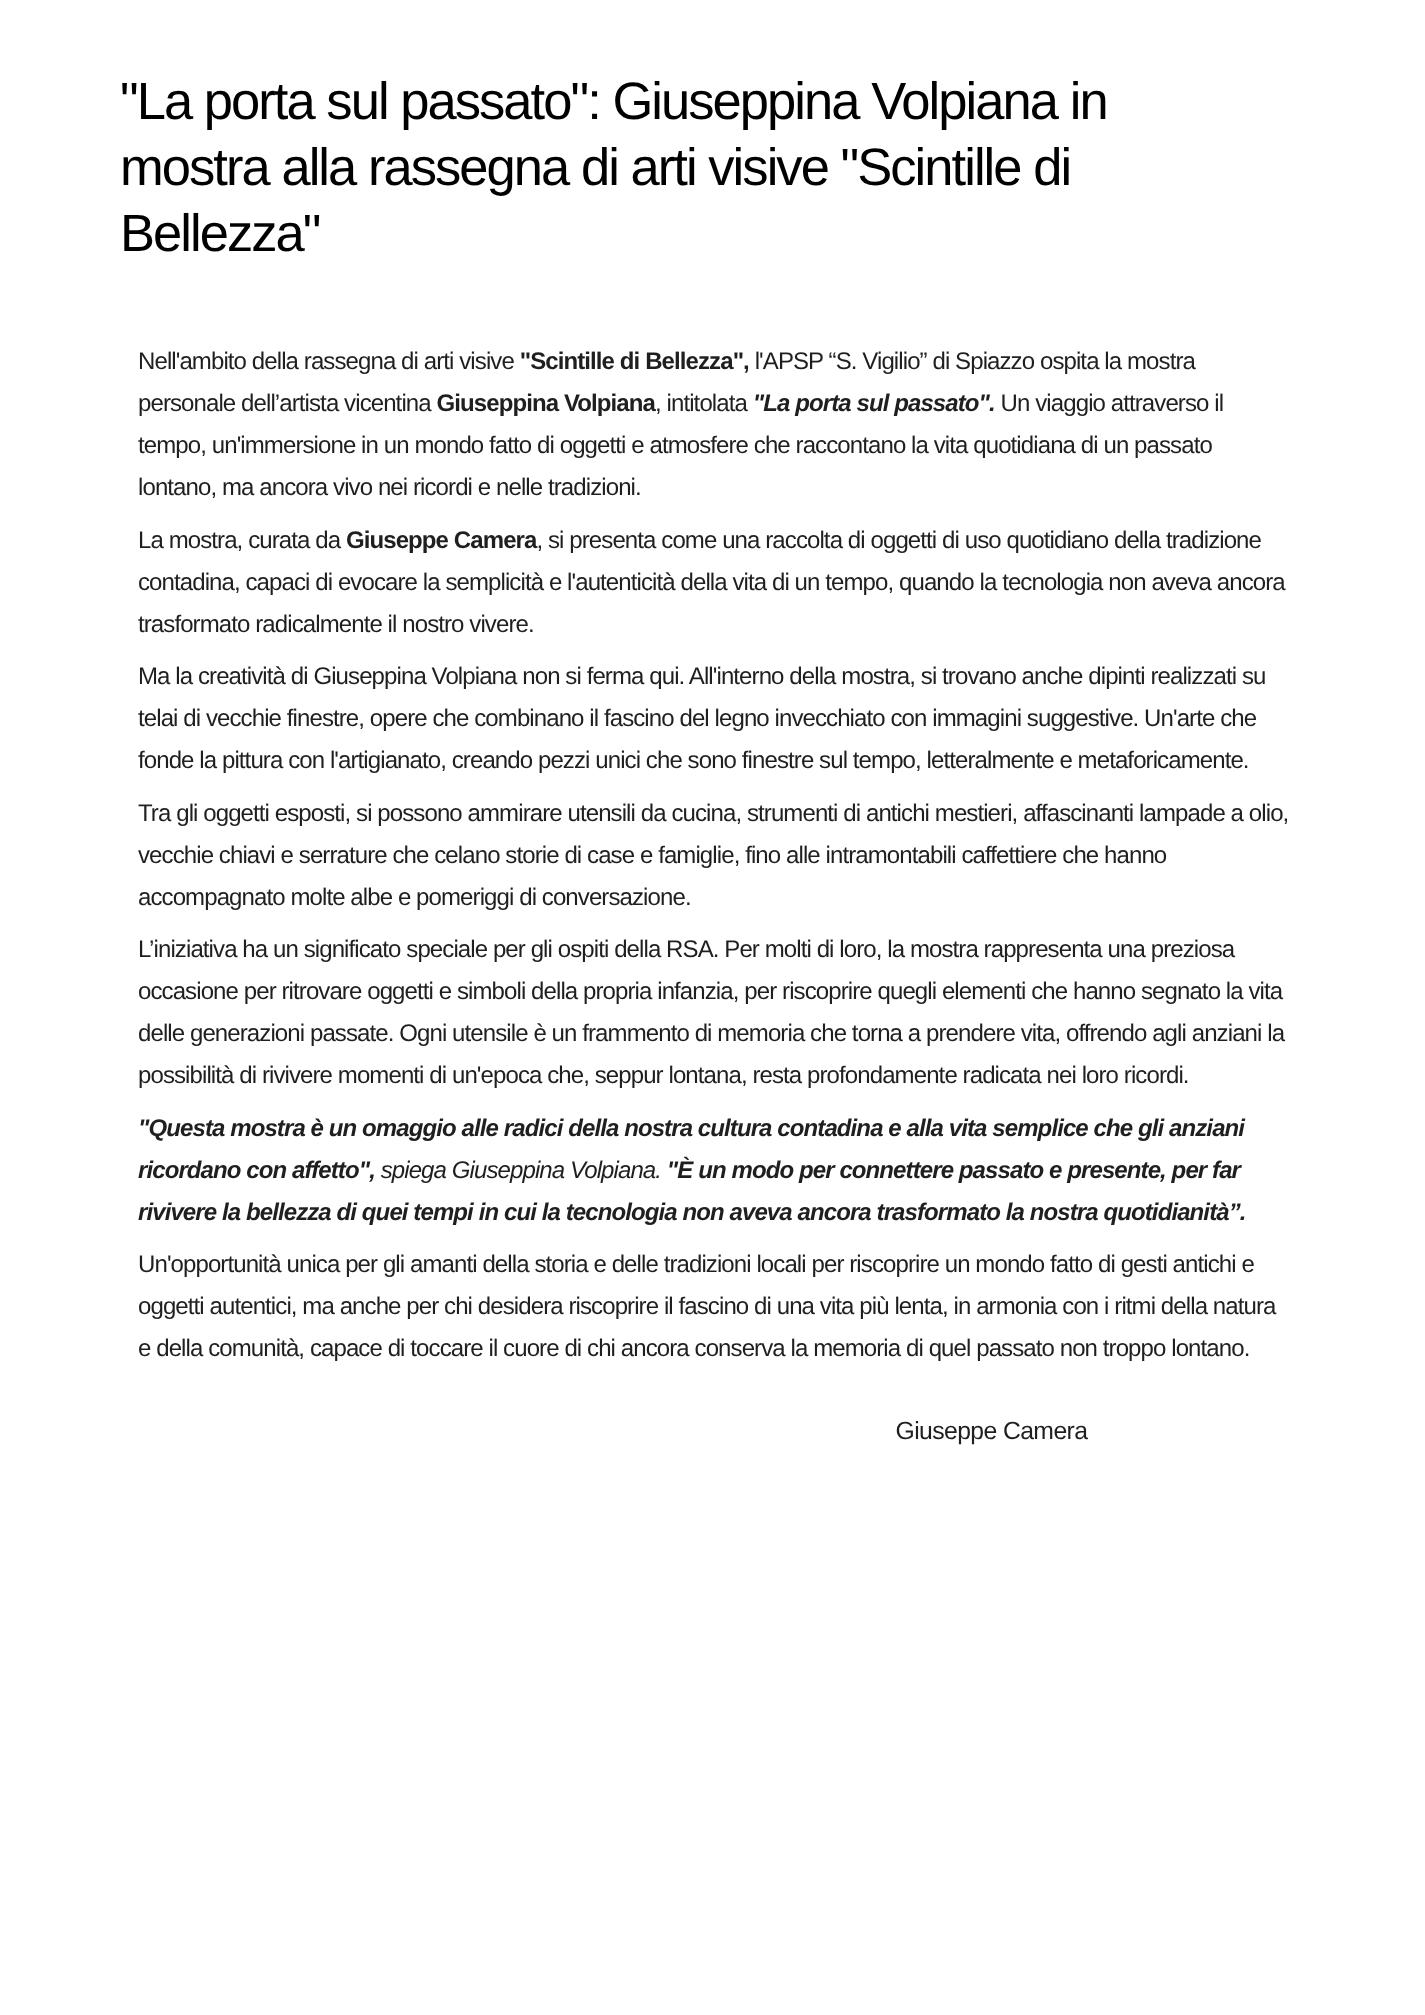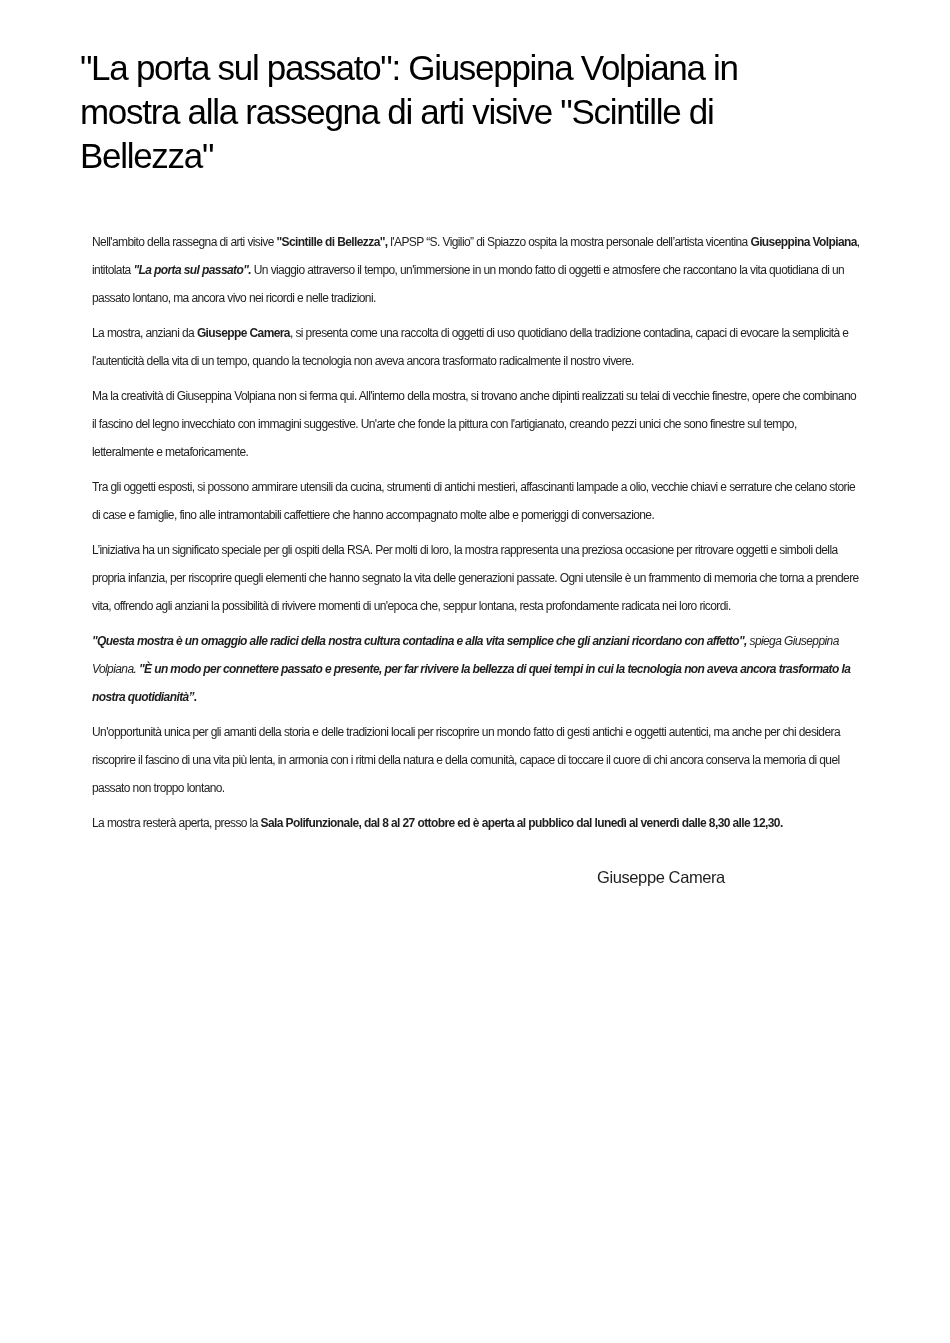--- a/index.html
+++ b/index.html
@@ -29,21 +29,21 @@
     font-weight: 400;
     letter-spacing: -1.3px;
     color: #000000;
     white-space: pre;
   }
   .body-text {
     width: 768px;
   }
   .body-text p {
     margin: 0 0 7px 0;
-    font-size: 12px;
+    font-size: 16px;
     line-height: 28px;
     letter-spacing: -0.6px;
     color: #1f1f1f;
   }
   .b { font-weight: bold; }
   .i { font-style: italic; }
   .signature {
     margin-top: 26px;
     padding-left: 505px;
     font-size: 16.5px;
@@ -55,25 +55,24 @@
 </head>
 <body>
 
 <div class="page">
   <h1 class="title">"La porta sul passato": Giuseppina Volpiana in
 mostra alla rassegna di arti visive "Scintille di
 Bellezza"</h1>
 
   <div class="body-text">
       <p><span>Nell'ambito della rassegna di arti visive </span><span class="b">"Scintille di Bellezza",</span><span> l'APSP “S. Vigilio” di Spiazzo ospita la mostra personale dell’artista vicentina </span><span class="b">Giuseppina Volpiana</span><span>, intitolata </span><span class="b i">"La porta sul passato".</span><span> Un viaggio attraverso il tempo, un'immersione in un mondo fatto di oggetti e atmosfere che raccontano la vita quotidiana di un passato lontano, ma ancora vivo nei ricordi e nelle tradizioni.</span></p>
-      <p><span>La mostra, anziani da </span><span class="b">Giuseppe Camera</span><span>, si presenta come una raccolta di oggetti di uso quotidiano della tradizione contadina, capaci di evocare la semplicità e l'autenticità della vita di un tempo, quando la tecnologia non aveva ancora trasformato radicalmente il nostro vivere.</span></p>
+      <p><span>La mostra, curata da </span><span class="b">Giuseppe Camera</span><span>, si presenta come una raccolta di oggetti di uso quotidiano della tradizione contadina, capaci di evocare la semplicità e l'autenticità della vita di un tempo, quando la tecnologia non aveva ancora trasformato radicalmente il nostro vivere.</span></p>
       <p><span>Ma la creatività di Giuseppina Volpiana non si ferma qui. All'interno della mostra, si trovano anche dipinti realizzati su telai di vecchie finestre, opere che combinano il fascino del legno invecchiato con immagini suggestive. Un'arte che fonde la pittura con l'artigianato, creando pezzi unici che sono finestre sul tempo, letteralmente e metaforicamente.</span></p>
       <p><span>Tra gli oggetti esposti, si possono ammirare utensili da cucina, strumenti di antichi mestieri, affascinanti lampade a olio, vecchie chiavi e serrature che celano storie di case e famiglie, fino alle intramontabili caffettiere che hanno accompagnato molte albe e pomeriggi di conversazione.</span></p>
       <p><span>L’iniziativa ha un significato speciale per gli ospiti della RSA. Per molti di loro, la mostra rappresenta una preziosa occasione per ritrovare oggetti e simboli della propria infanzia, per riscoprire quegli elementi che hanno segnato la vita delle generazioni passate. Ogni utensile è un frammento di memoria che torna a prendere vita, offrendo agli anziani la possibilità di rivivere momenti di un'epoca che, seppur lontana, resta profondamente radicata nei loro ricordi.</span></p>
       <p><span class="b i">"Questa mostra è un omaggio alle radici della nostra cultura contadina e alla vita semplice che gli anziani ricordano con affetto", </span><span class="i">spiega Giuseppina Volpiana. </span><span class="b i">"È un modo per connettere passato e presente, per far rivivere la bellezza di quei tempi in cui la tecnologia non aveva ancora trasformato la nostra quotidianità”.</span></p>
       <p><span>Un'opportunità unica per gli amanti della storia e delle tradizioni locali per riscoprire un mondo fatto di gesti antichi e oggetti autentici, ma anche per chi desidera riscoprire il fascino di una vita più lenta, in armonia con i ritmi della natura e della comunità, capace di toccare il cuore di chi ancora conserva la memoria di quel passato non troppo lontano.</span></p>
-      <p><span>La mostra resterà aperta, presso la </span><span class="b">Sala Polifunzionale, dal 8 al 27 ottobre ed è aperta al pubblico dal lunedì al venerdì dalle 8,30 alle 12,30.</span></p>
     </div>
 
   <div class="signature">
     <span>Giuseppe Camera</span>
   </div>
 </div>
 
 </body></html>

